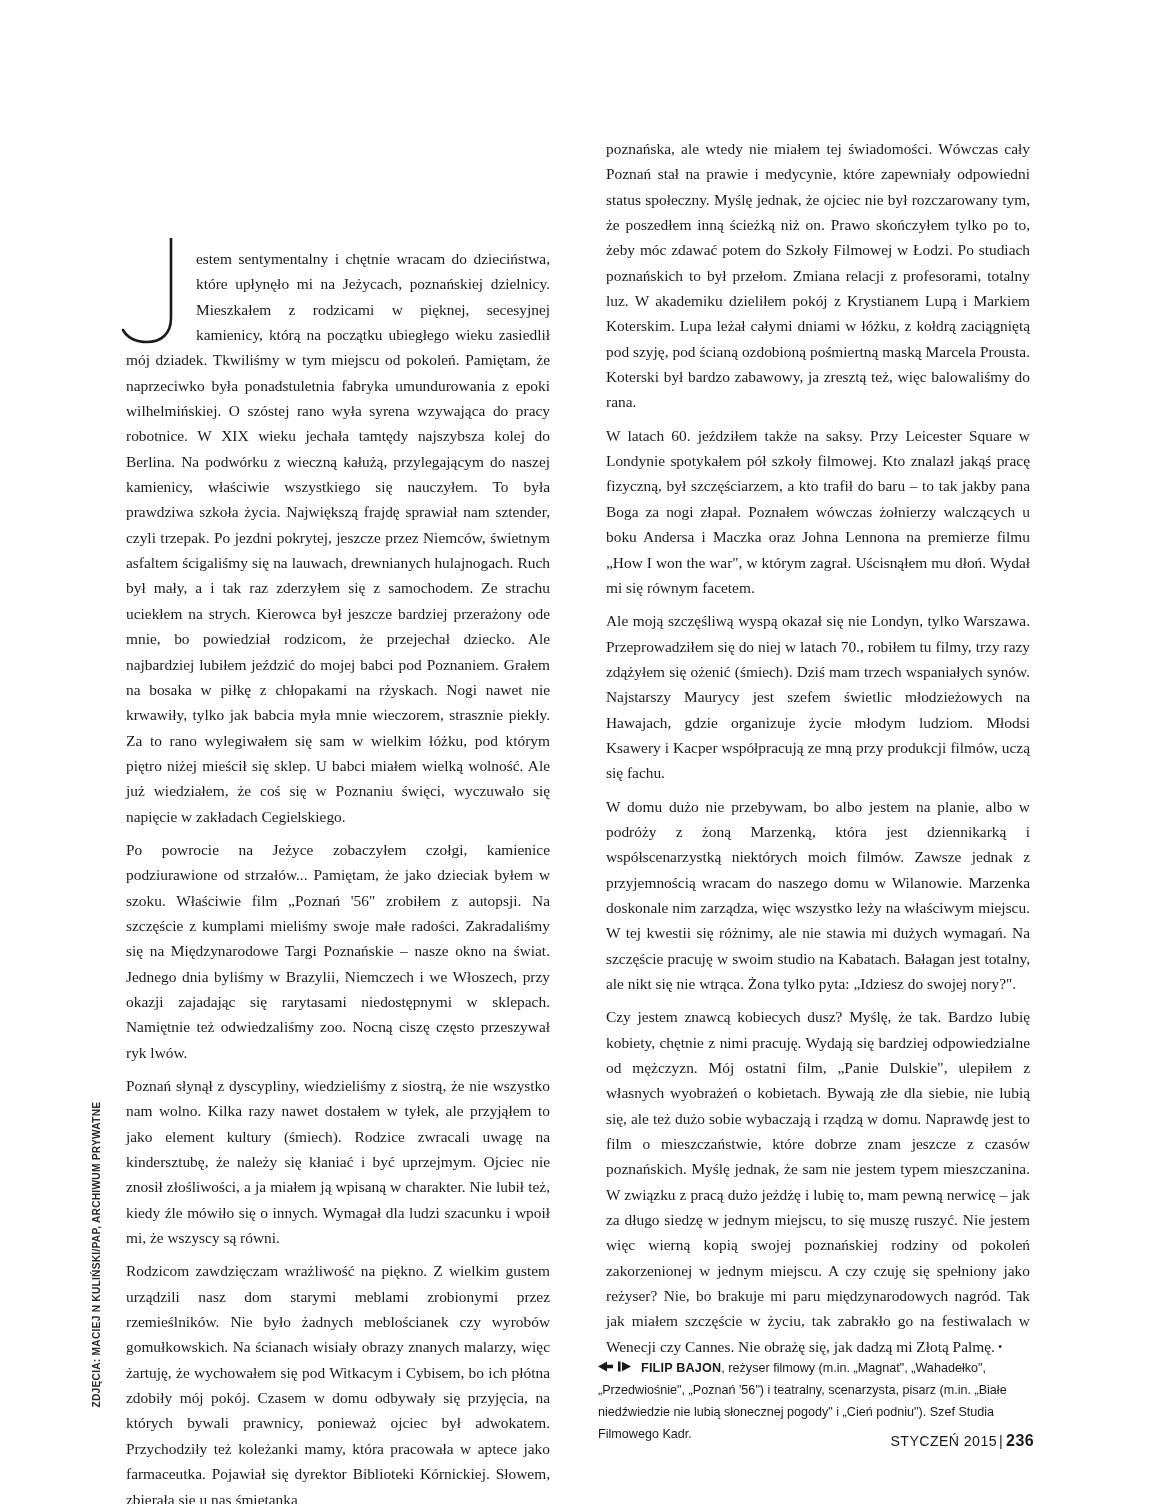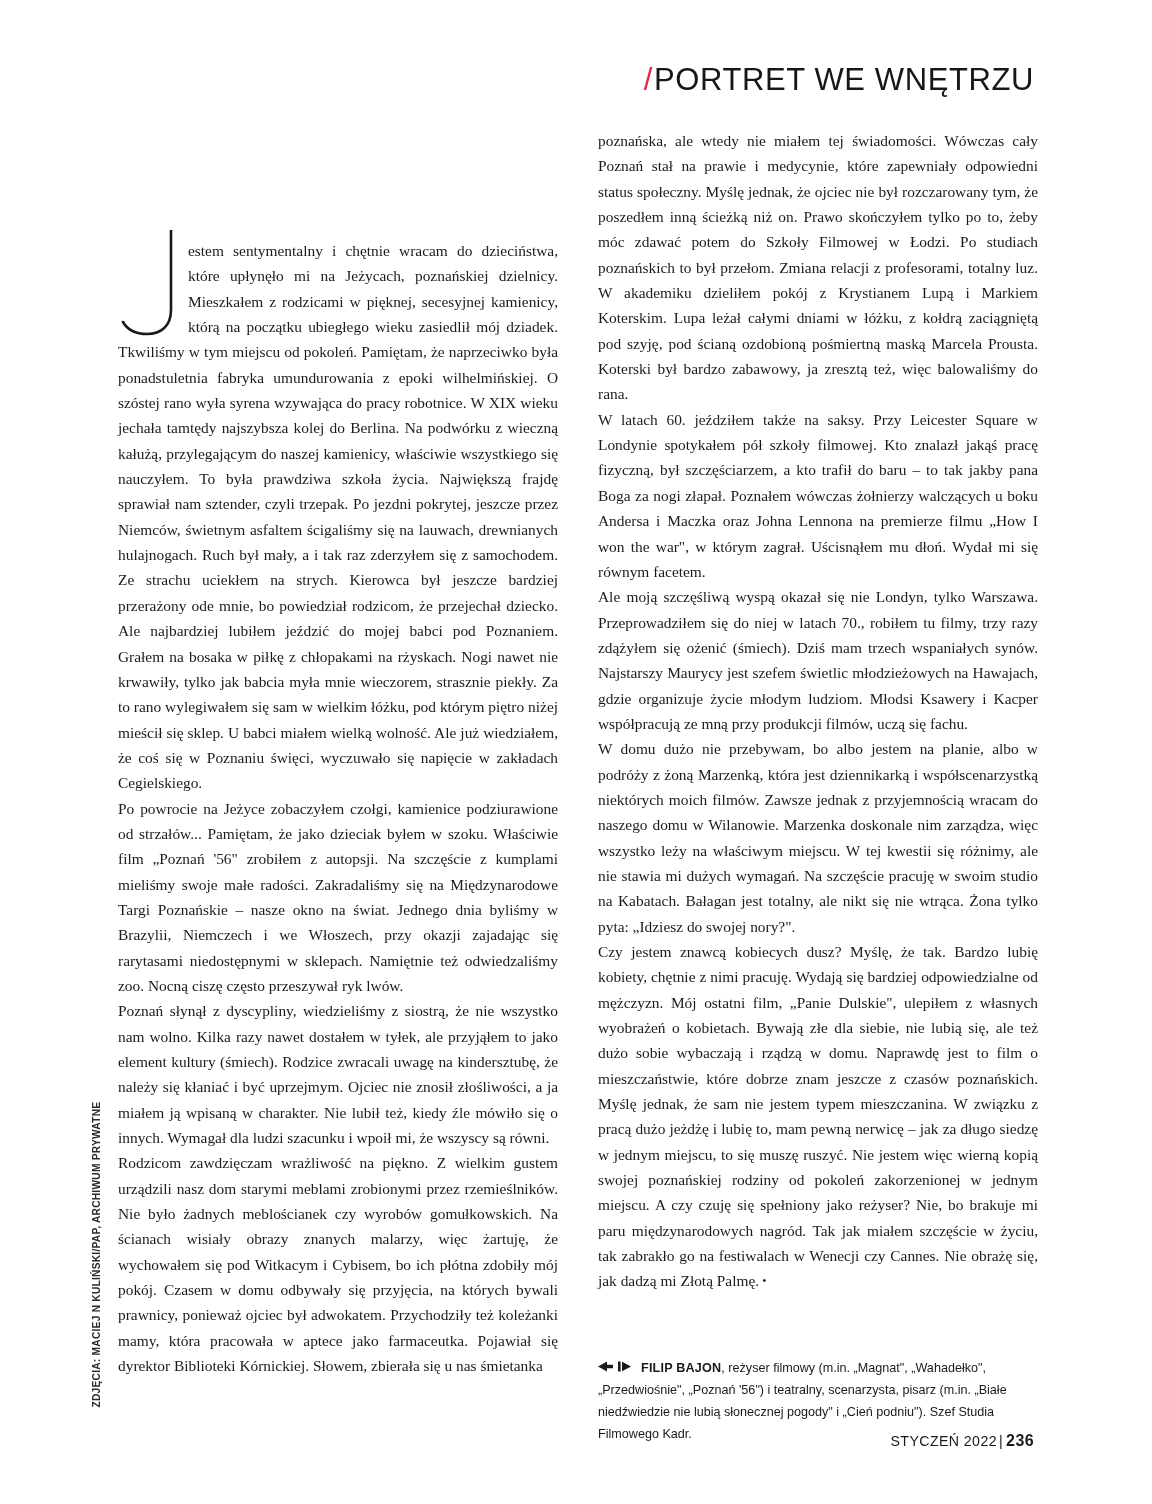--- a/index.html
+++ b/index.html
@@ -46,21 +46,21 @@
     line-height: 25.35px;
     text-align: justify;
     text-justify: inter-word;
     hyphens: manual;
     -webkit-hyphens: manual;
   }
   .col-left  { left: 118px;  top: 238px; height: 1182px; }
   .col-right { left: 598px;  top: 128px; height: 1170px; }
 
   .col p {
-    margin: 0;
+    margin: 8px;
     text-indent: 0;
   }
   .col p + p { margin-top: 0; }
 
   b, .b { font-weight: 400; }
 
   
   .dropcap-wrap { position: relative; }
   .dropcap {
     position: absolute;
@@ -139,21 +139,20 @@
     white-space: nowrap;
   }
   .footer .sep { margin: 0 3px 0 2px; color: #1a1a1a; }
   .footer .pagenum { font-weight: 700; font-size: 16px; }
 </style>
 </head>
 <body>
 
 <div class="page">
 
-  <div class="kicker"><span class="slash">/</span><span>PORTRET WE WNĘTRZU</span></div>
 
   <div class="col col-left">
 
     <div class="dropcap-wrap">
       <div class="dropcap">
         <svg width="62" height="108" viewBox="0 0 62 108" xmlns="http://www.w3.org/2000/svg">
           <path d="M50 0 L50 80 C50 96 40 104 26 104 C14 104 6 99 2 92" fill="none" stroke="#1a1a1a" stroke-width="2.6" stroke-linecap="round"></path>
         </svg>
       </div>
 
@@ -182,15 +181,15 @@
 
   <div class="side-credit">ZDJĘCIA: MACIEJ N KULIŃSKI/PAP, ARCHIWUM PRYWATNE</div>
 
   <div class="bio"><span class="arrows">
       <svg width="34" height="11" viewBox="0 0 34 11" xmlns="http://www.w3.org/2000/svg">
         <path d="M0 5.5 L9 0.5 L9 3.8 L15 3.8 L15 7.2 L9 7.2 L9 10.5 Z" fill="#1a1a1a"></path>
         <path d="M20 0.5 L20 10.5 L22.6 10.5 L22.6 0.5 Z" fill="#1a1a1a"></path>
         <path d="M24 0.8 L33 5.5 L24 10.2 Z" fill="#1a1a1a"></path>
       </svg></span><span class="name">FILIP BAJON</span><span>, reżyser filmowy (m.in. „Magnat", „Wahadełko", „Przedwiośnie", „Poznań '56") i teatralny, scenarzysta, pisarz (m.in. „Białe niedźwiedzie nie lubią słonecznej pogody" i „Cień podniu"). Szef Studia Filmowego Kadr.</span></div>
 
-  <div class="footer"><span>STYCZEŃ 2022</span><span class="sep">|</span><span class="pagenum">236</span></div>
+  <div class="footer"><span>STYCZEŃ 2015</span><span class="sep">|</span><span class="pagenum">236</span></div>
 
 </div>
 
 </body></html>

